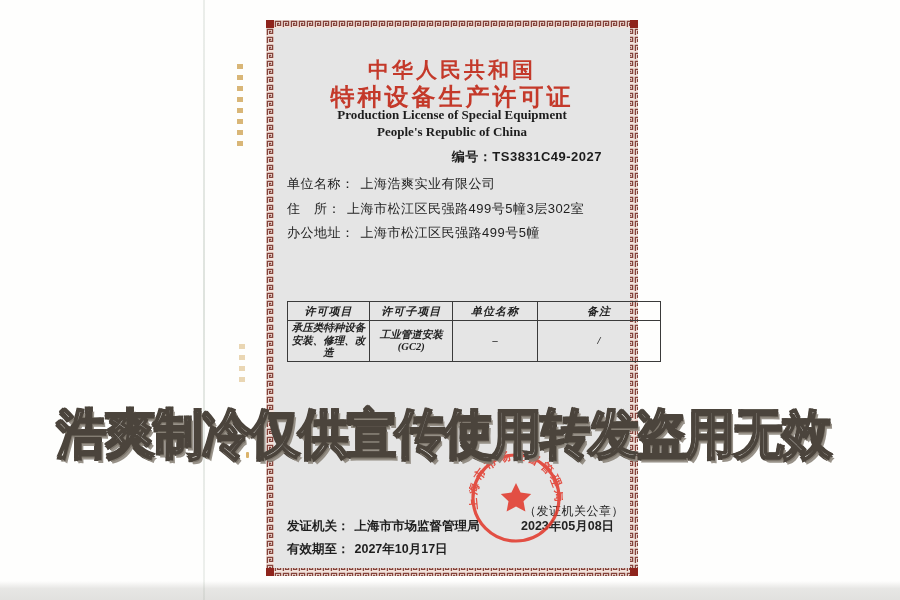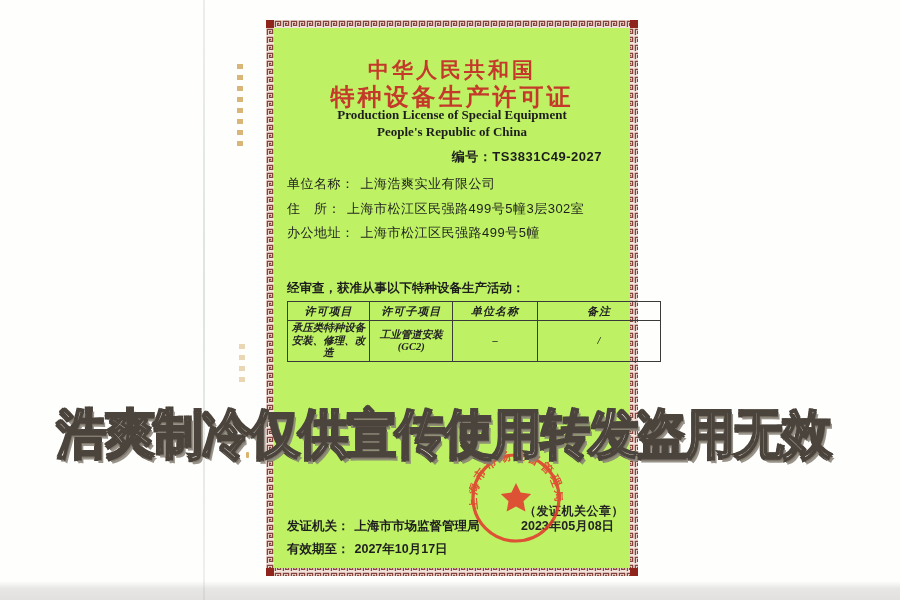--- a/index.html
+++ b/index.html
@@ -19,21 +19,21 @@
   }
   .gold-marks {
     position:absolute; width:6px;
     background:repeating-linear-gradient(180deg, rgba(204,158,74,.75) 0 5px, rgba(204,158,74,0) 5px 11px);
     filter:blur(.4px);
   }
   .gold-speck { position:absolute; background:rgba(210,160,70,.8); border-radius:1px; }
 
   .certificate {
     position:absolute; left:266px; top:20px; width:372px; height:556px;
-    background:#bef264; z-index:10;
+    background:#e5e5e5; z-index:10;
   }
   .border-svg { position:absolute; left:0; top:0; }
 
   .title-cn {
     position:absolute; left:0; width:100%; text-align:center;
     color:#c4392a; font-weight:700; letter-spacing:3px;
   }
   .title-cn1 { top:36px; font-size:21px; }
   .title-cn2 { top:61px; font-size:24px; }
   .title-en {
@@ -68,21 +68,21 @@
   .lic-table th { height:19px; font-size:11px; font-weight:700; letter-spacing:1px; }
   .lic-table td { height:41px; font-size:10.5px; line-height:12.5px; font-weight:700; }
   .col-1 { width:70px; } .col-2 { width:71px; } .col-3 { width:72px; } .col-4 { width:105px; }
 
   .footer-row { position:absolute; left:21px; font-size:12.5px; font-weight:700; color:#1e1e1e; }
   .footer-1 { top:498px; } .footer-2 { top:521px;text-align:center; }
   .footer-row .val { margin-left:5px; }
 
   .seal-caption {
     position:absolute; left:524px; top:503px; z-index:30;
-    font-size:12px; font-weight:700; color:#242424; letter-spacing:.5px;
+    font-size:12px; font-weight:400; color:#242424; letter-spacing:.5px;
   }
   .seal-date {
     position:absolute; left:521px; top:518px; z-index:30;
     font-size:12.5px; font-weight:700; color:#242424;
   }
   .seal-svg { position:absolute; left:469px; top:451px; z-index:40; opacity:.88; }
 
   .watermark {
     position:absolute; left:57px; top:399px; z-index:50;
     font-size:53px; font-weight:900; white-space:nowrap;
@@ -138,21 +138,20 @@
   <div class="field-row field-1">
     <span>单位名称：</span><span class="val">上海浩爽实业有限公司</span>
   </div>
   <div class="field-row field-2">
     <span>住　所：</span><span class="val">上海市松江区民强路499号5幢3层302室</span>
   </div>
   <div class="field-row field-3">
     <span>办公地址：</span><span class="val">上海市松江区民强路499号5幢</span>
   </div>
 
-  <div class="approval-note">经审查，获准从事以下特种设备生产活动：</div>
 
   <table class="lic-table">
     <thead>
       <tr>
         <th class="col-1">许可项目</th>
         <th class="col-2">许可子项目</th>
         <th class="col-3">单位名称</th>
         <th class="col-4">备注</th>
       </tr>
     </thead>

